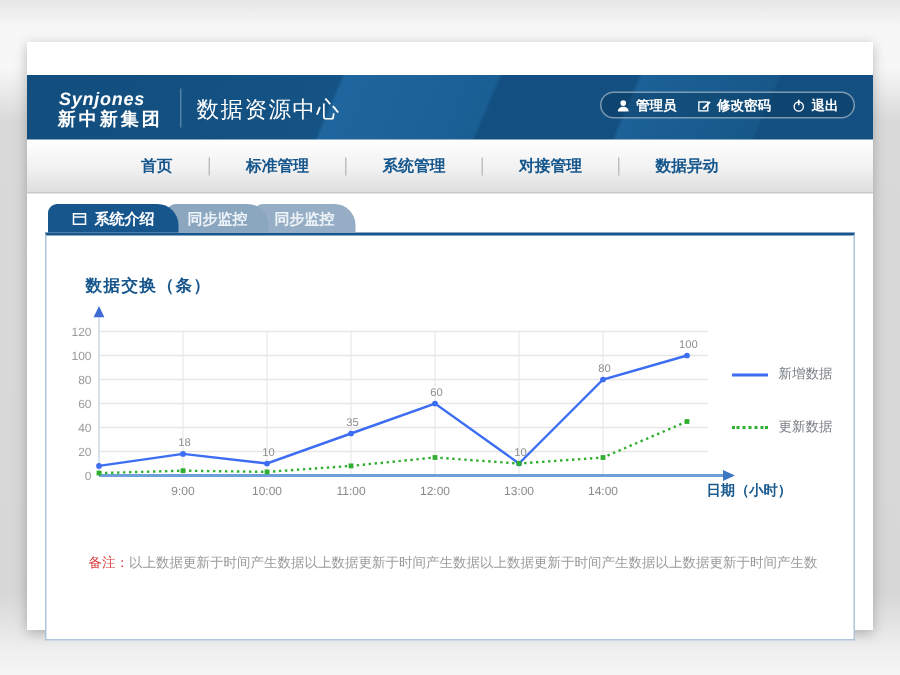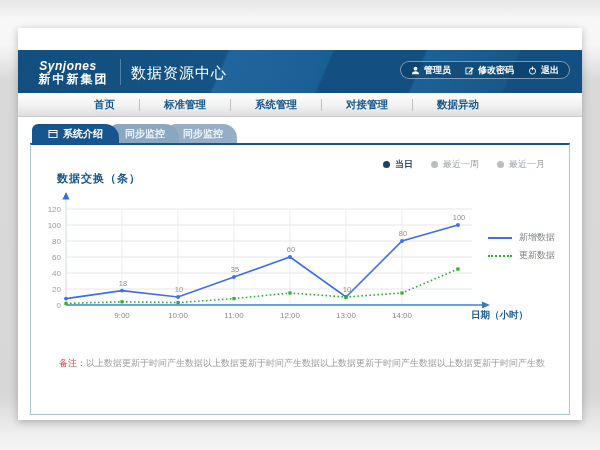--- a/index.html
+++ b/index.html
@@ -28,21 +28,21 @@
   .user-pill {
     position:absolute; right:12px; top:11px; height:18px; display:flex; align-items:center;
     background:rgba(6,48,84,.35); border:1px solid rgba(255,255,255,.45); border-radius:9px;
     padding:0 10px; gap:14px;
   }
   .user-item { display:flex; align-items:center; gap:4px; font-size:9px; color:#fff; cursor:pointer; white-space:nowrap;font-weight:bold; }
   .user-item svg { display:block; }
 
   
   .nav {
-    height:24px; display:flex; align-items:center; padding-left:52px;
+    height:36px; display:flex; align-items:center; padding-left:52px;
     background:linear-gradient(180deg,#ffffff 0%,#f1f1f1 55%,#dedede 100%);
     border-bottom:1px solid #c9c9c9;
   }
   .nav-item {
     font-size:10.5px; font-weight:bold; color:#15568c; padding:0 24px; cursor:pointer;
     text-decoration:none; white-space:nowrap;
   }
   .nav-sep { width:1px; height:12px; background:#bfbfbf; }
 
   
@@ -63,21 +63,21 @@
     position:relative; height:272px; background:#fff;
     border:1px solid #aec4d8; border-top:2px solid #17568c;
   }
   .radio-row { position:absolute; top:13px; right:24px; display:flex; gap:18px; align-items:center; }
   .radio-opt { display:flex; align-items:center; gap:5px; cursor:pointer; font-size:9px; color:#9aa0a6; }
   .radio-dot { width:7px; height:7px; border-radius:50%; background:#b9bdc2; }
   .radio-opt.selected { color:#3a4a63; font-weight:bold; }
   .radio-opt.selected .radio-dot { background:#1b3f74; }
   .y-label { position:absolute; left:26px; top:26px; font-size:11px; font-weight:bold; color:#17568c; letter-spacing:1px; }
   .chart-wrap { position:absolute; left:5px; top:42px; }
-  .legend { position:absolute; right:14px; top:86px; display:flex; flex-direction:column; gap:5px; }
+  .legend { position:absolute; right:14px; top:86px; display:flex; flex-direction:column; gap:22px; }
   .legend-item { display:flex; align-items:center; gap:7px; cursor:pointer; }
   .legend-item span { font-size:9px; color:#7a7f85; }
   .legend-line { width:24px; height:0; border-top:2px solid #3d6df2; }
   .legend-line.dotted { border-top:2px dotted #2fae2f; }
   .footnote {
     position:absolute; left:28px; right:24px; top:212px; font-size:9px; color:#9b9b9b;
     white-space:nowrap; overflow:hidden;
   }
   .footnote .red { color:#dd3c3c;margin-top:12px; }
 </style>
@@ -144,34 +144,20 @@
         </div>
         <div class="tab inactive1">
           <span>同步监控</span>
         </div>
         <div class="tab inactive2">
           <span>同步监控</span>
         </div>
       </div>
 
       <div class="panel">
-        <div class="radio-row">
-          <div class="radio-opt selected">
-            <span class="radio-dot"></span>
-            <span>当日</span>
-          </div>
-          <div class="radio-opt">
-            <span class="radio-dot"></span>
-            <span>最近一周</span>
-          </div>
-          <div class="radio-opt">
-            <span class="radio-dot"></span>
-            <span>最近一月</span>
-          </div>
-        </div>
 
         <div class="y-label">数据交换（条）</div>
 
         <div class="chart-wrap">
           <svg width="520" height="140">
               <line x1="86" y1="22" x2="86" y2="118" stroke="#ededed" stroke-width="1"></line>
               <line x1="142" y1="22" x2="142" y2="118" stroke="#ededed" stroke-width="1"></line>
               <line x1="198" y1="22" x2="198" y2="118" stroke="#ededed" stroke-width="1"></line>
               <line x1="254" y1="22" x2="254" y2="118" stroke="#ededed" stroke-width="1"></line>
               <line x1="310" y1="22" x2="310" y2="118" stroke="#ededed" stroke-width="1"></line>

